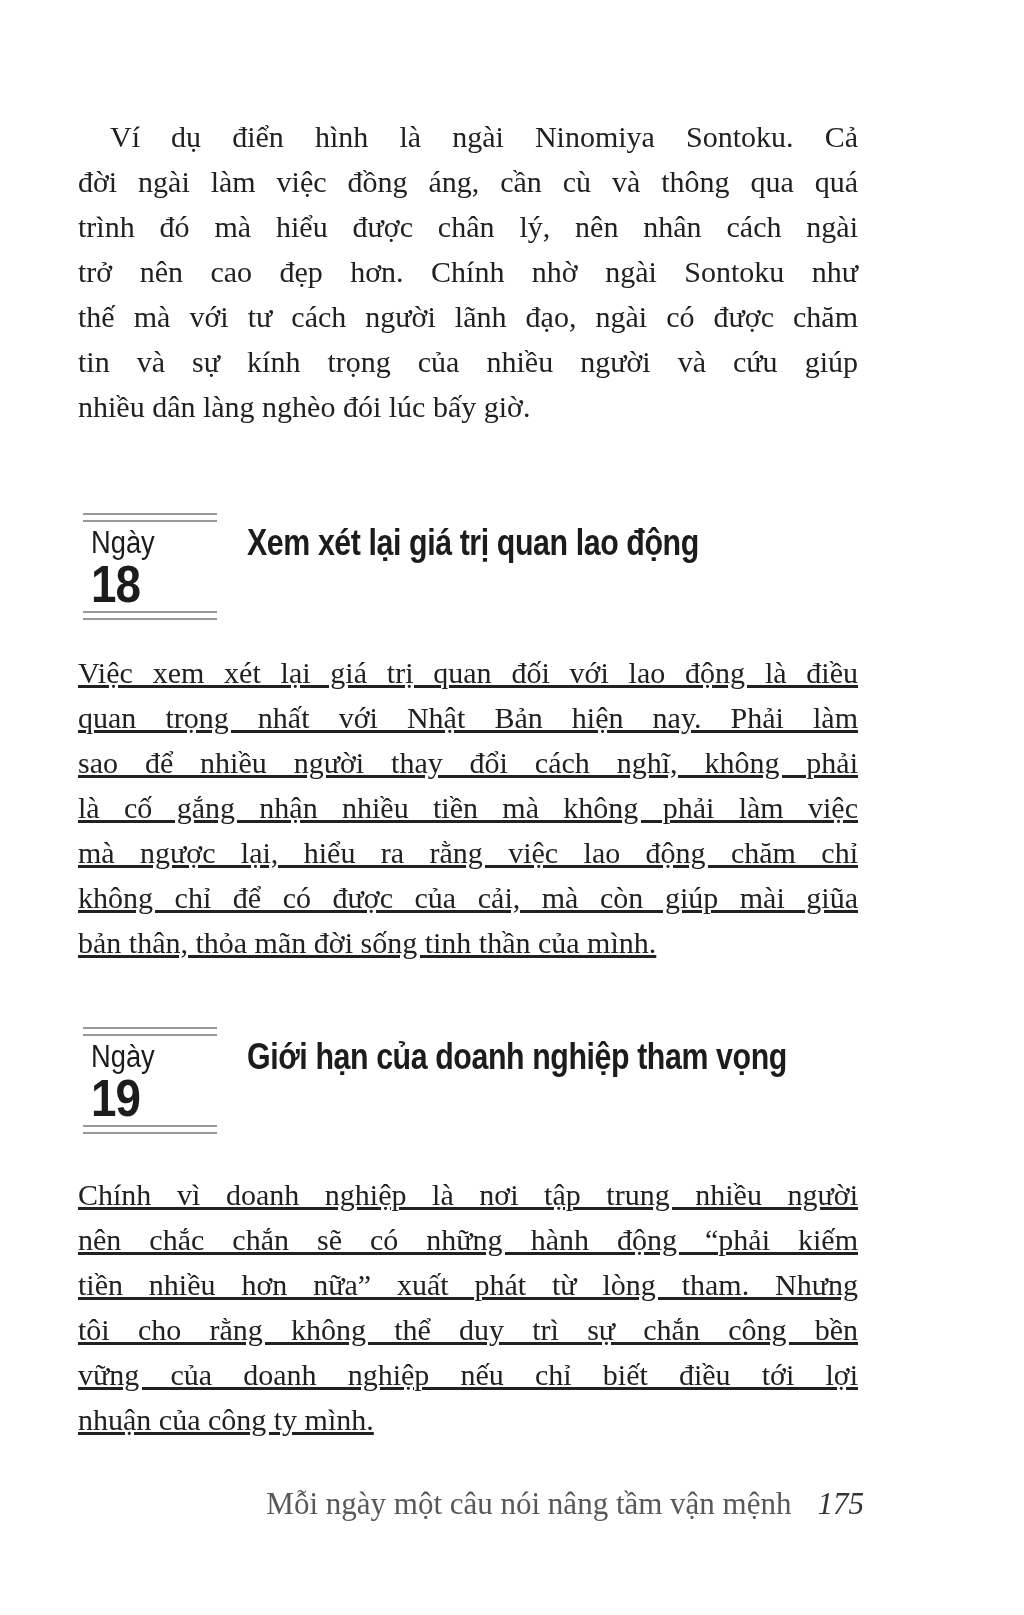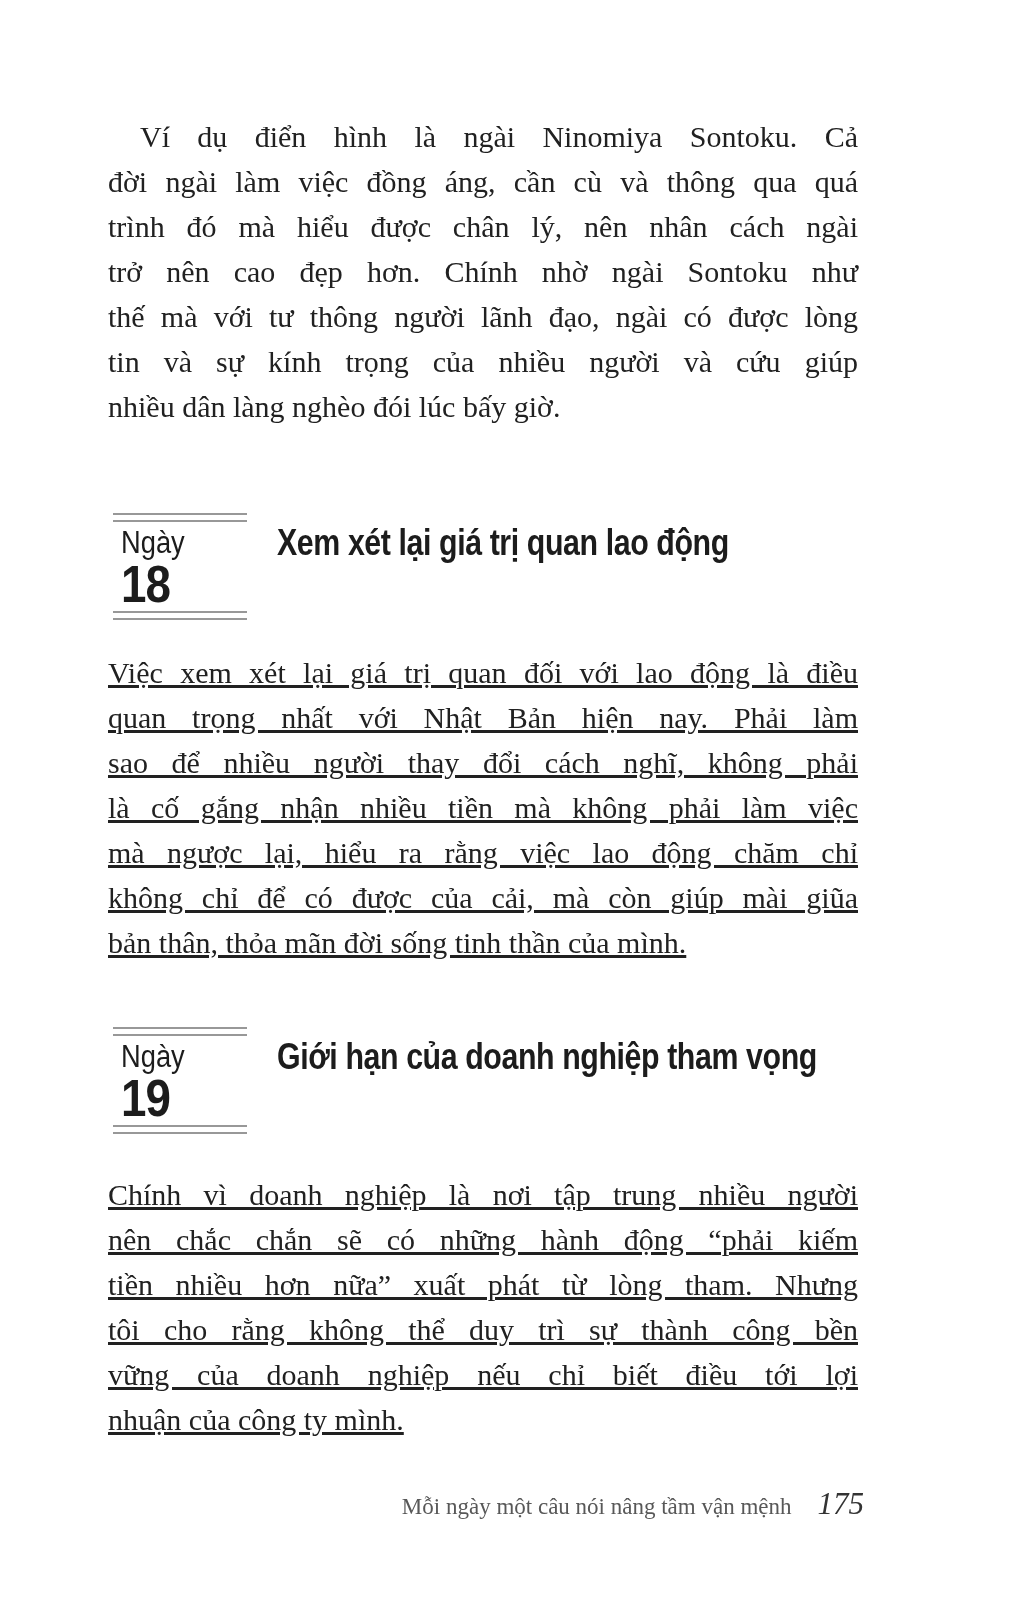--- a/index.html
+++ b/index.html
@@ -11,21 +11,21 @@
     position: relative;
     width: 1024px;
     height: 1615px;
     background: #ffffff;
     overflow: hidden;
     font-family: "Liberation Serif", "DejaVu Serif", serif;
     color: #212121;
   }
   .content {
     box-sizing: border-box;
-    padding: 114px 166px 0 108px;
+    padding: 114px 166px 0 78px;
   }
 
   
   .para { }
   .pline {
     font-size: 30px;
     line-height: 45px;
     color: #212121;
     text-align: justify;
     text-align-last: justify;
@@ -100,21 +100,21 @@
   
   .page-footer {
     position: absolute;
     top: 1486px;
     right: 160px;
     display: flex;
     align-items: baseline;
   }
   .running-title {
     font-family: "Liberation Serif", "DejaVu Serif", serif;
-    font-size: 23px;
+    font-size: 31px;
     color: #585858;
     text-align: right;
   }
   .page-number {
     font-family: "Liberation Serif", "DejaVu Serif", serif;
     font-size: 31px;
     color: #333333;
     margin-left: 26px;
     font-style: italic;
   }
@@ -123,21 +123,21 @@
 <body>
 
 <div class="book-page">
   <div class="content">
 
     <div class="para indent-first">
         <div class="pline">Ví dụ điển hình là ngài Ninomiya Sontoku. Cả</div>
         <div class="pline">đời ngài làm việc đồng áng, cần cù và thông qua quá</div>
         <div class="pline">trình đó mà hiểu được chân lý, nên nhân cách ngài</div>
         <div class="pline">trở nên cao đẹp hơn. Chính nhờ ngài Sontoku như</div>
-        <div class="pline">thế mà với tư thông người lãnh đạo, ngài có được lòng</div>
+        <div class="pline">thế mà với tư cách người lãnh đạo, ngài có được chăm</div>
         <div class="pline">tin và sự kính trọng của nhiều người và cứu giúp</div>
         <div class="pline last">nhiều dân làng nghèo đói lúc bấy giờ.</div>
       </div>
 
     <div class="section-header first">
       <div class="day-badge">
         <div class="double-rule"></div>
         <span class="day-label">Ngày</span>
         <span class="day-number">18</span>
         <div class="double-rule"></div>
@@ -160,21 +160,21 @@
         <span class="day-label">Ngày</span>
         <span class="day-number">19</span>
         <div class="double-rule"></div>
       </div>
       <div class="section-title">Giới hạn của doanh nghiệp tham vọng</div>
     </div>
     <div class="para section-par p19">
         <div class="pline">Chính vì doanh nghiệp là nơi tập trung nhiều người</div>
         <div class="pline">nên chắc chắn sẽ có những hành động “phải kiếm</div>
         <div class="pline">tiền nhiều hơn nữa” xuất phát từ lòng tham. Nhưng</div>
-        <div class="pline">tôi cho rằng không thể duy trì sự thành công bền</div>
+        <div class="pline">tôi cho rằng không thể duy trì sự chắn công bền</div>
         <div class="pline">vững của doanh nghiệp nếu chỉ biết điều tới lợi</div>
         <div class="pline last">nhuận của công ty mình.</div>
       </div>
 
   </div>
 
   <div class="page-footer">
     <span class="running-title">Mỗi ngày một câu nói nâng tầm vận mệnh</span>
     <span class="page-number">175</span>
   </div>

